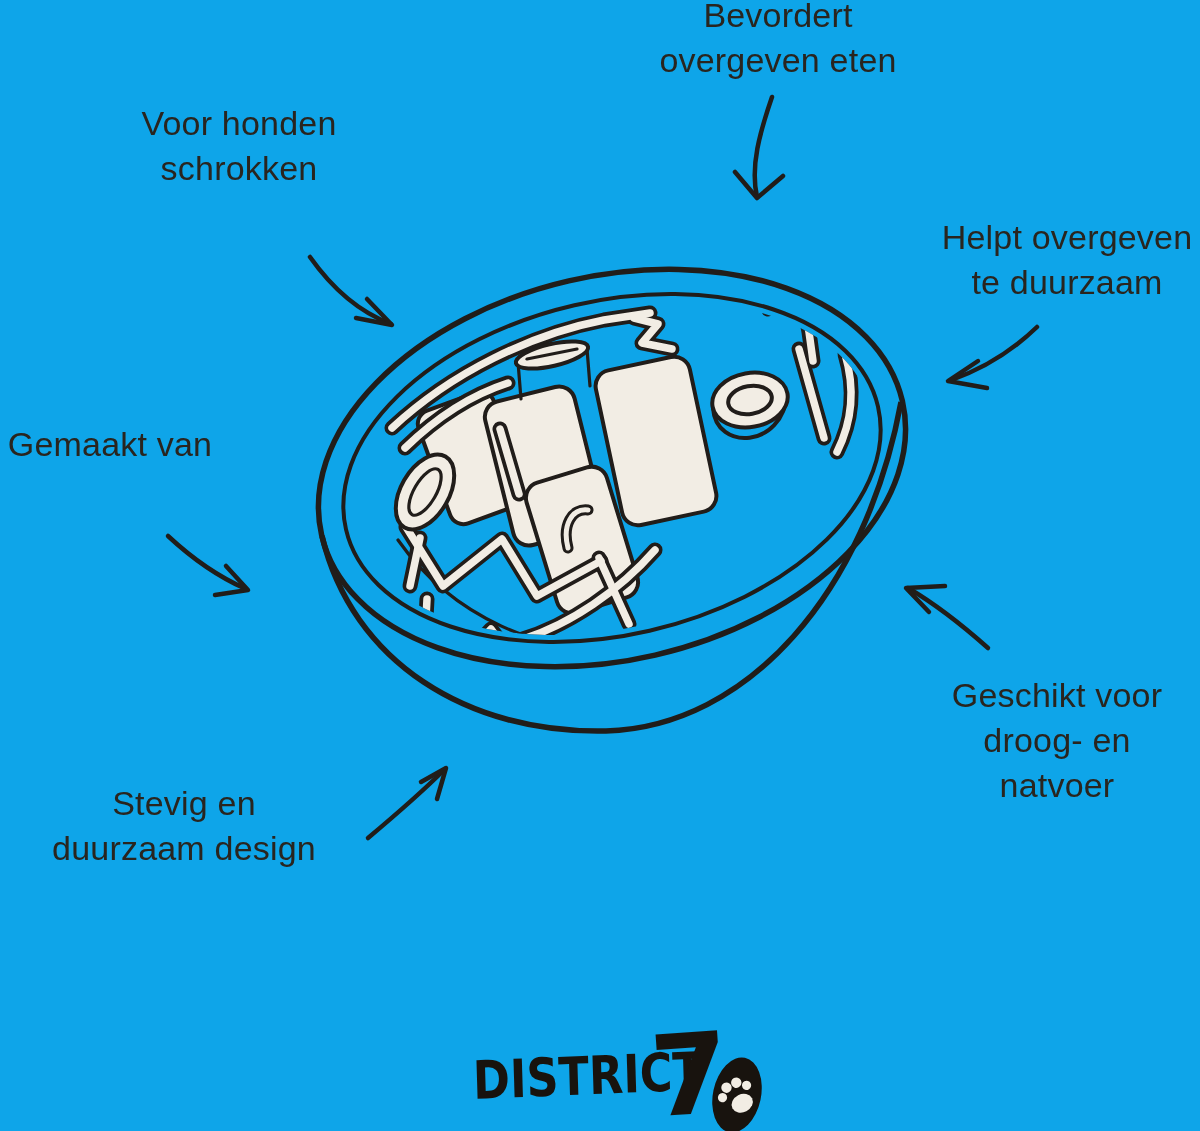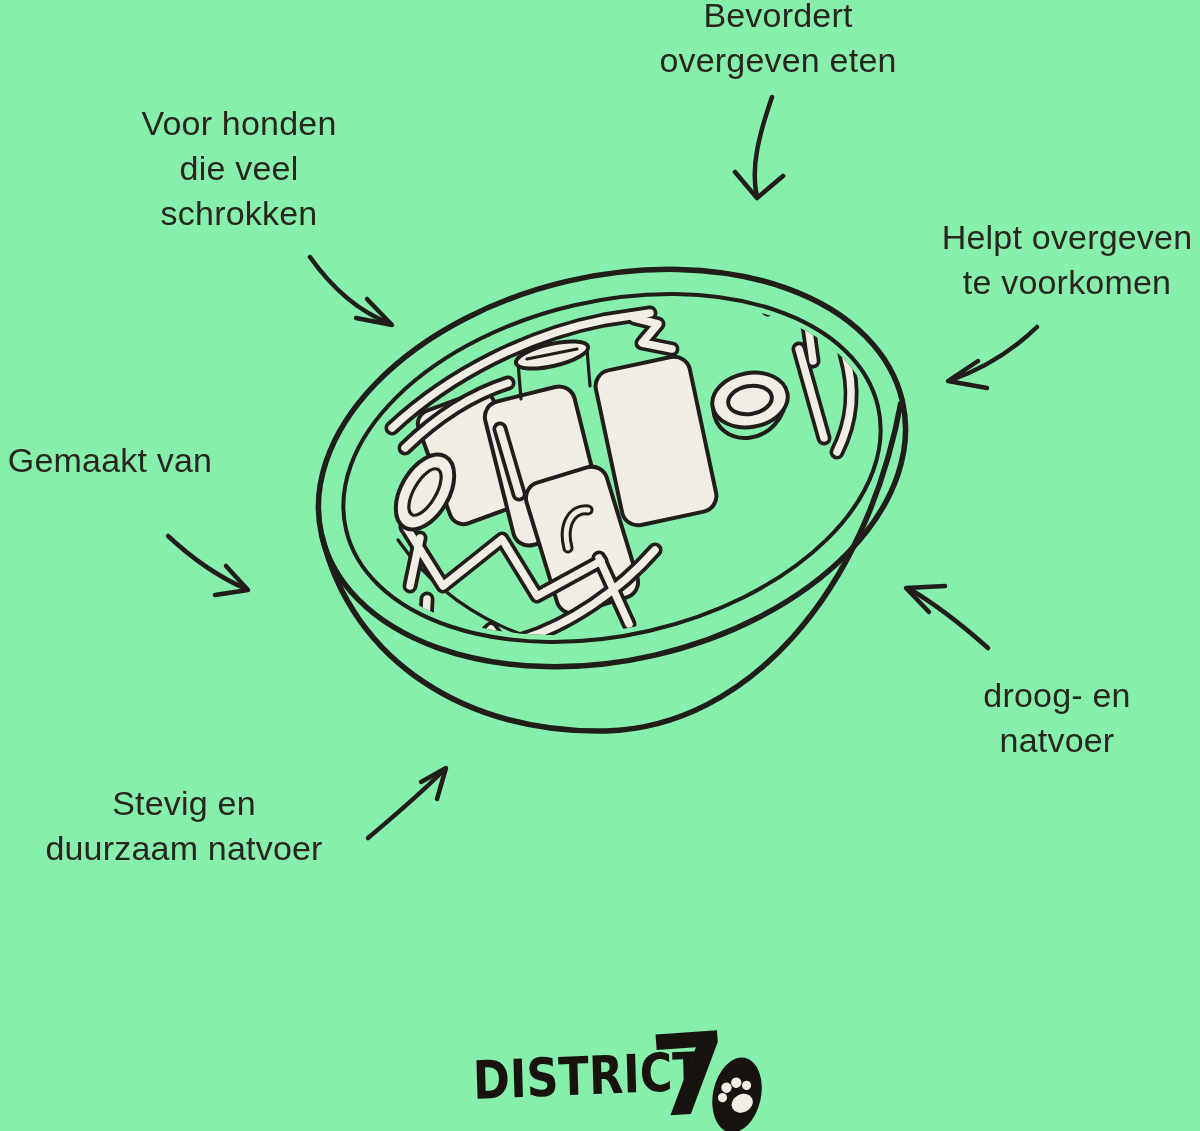--- a/index.html
+++ b/index.html
@@ -3,21 +3,21 @@
 <meta charset="utf-8">
 <style>
   html,body { margin:0; padding:0; }
   body {
     width:1200px; height:1131px;
     font-family:"Liberation Sans", sans-serif;
     background:#f2ede4;
   }
   #canvas {
     position:relative; width:1200px; height:1131px;
-    background:#86efac; overflow:hidden;
+    background:#0ea5e9; overflow:hidden;
   }
   #art { position:absolute; left:0; top:0; width:1200px; height:1131px; }
 
   .label {
     position:absolute; transform:translateX(-50%);
     text-align:center; white-space:nowrap;
     font-size:34px; line-height:45px; font-weight:400;
     color:#29251f; letter-spacing:0.2px;
   }
 
@@ -143,39 +143,39 @@
     </g>
   </svg>
 
   <div class="label" style="left:778px; top:-7px">
     <div>Bevordert</div>
     <div>overgeven eten</div>
   </div>
 
   <div class="label" style="left:239px; top:101px">
     <div>Voor honden</div>
-    <div>die veel</div>
     <div>schrokken</div>
   </div>
 
   <div class="label" style="left:1067px; top:215px">
     <div>Helpt overgeven</div>
-    <div>te voorkomen</div>
+    <div>te duurzaam</div>
   </div>
 
-  <div class="label" style="left:110px; top:438px">
+  <div class="label" style="left:110px; top:422px">
     <div>Gemaakt van</div>
   </div>
 
   <div class="label" style="left:184px; top:781px">
     <div>Stevig en</div>
-    <div>duurzaam natvoer</div>
+    <div>duurzaam design</div>
   </div>
 
   <div class="label" style="left:1057px; top:673px">
+    <div>Geschikt voor</div>
     <div>droog- en</div>
     <div>natvoer</div>
   </div>
 
   <div id="logo">
     <span class="brand">DISTRICT</span>
     <span class="seven">7</span>
     <svg class="zero" width="52" height="80" viewBox="0 0 52 80">
       <ellipse cx="26" cy="40" rx="24" ry="38" fill="#18130e" transform="rotate(7 26 40)"></ellipse>
       <g transform="rotate(-32 26 42)">

